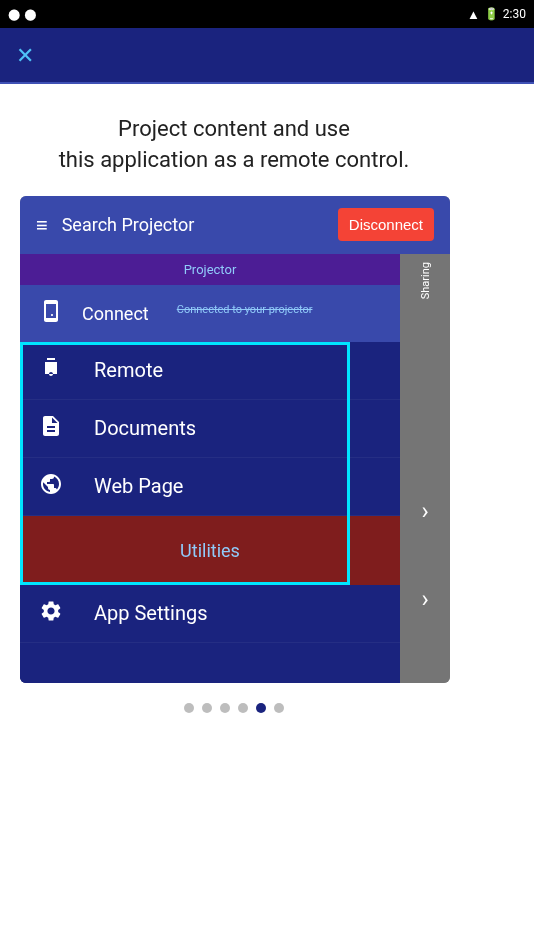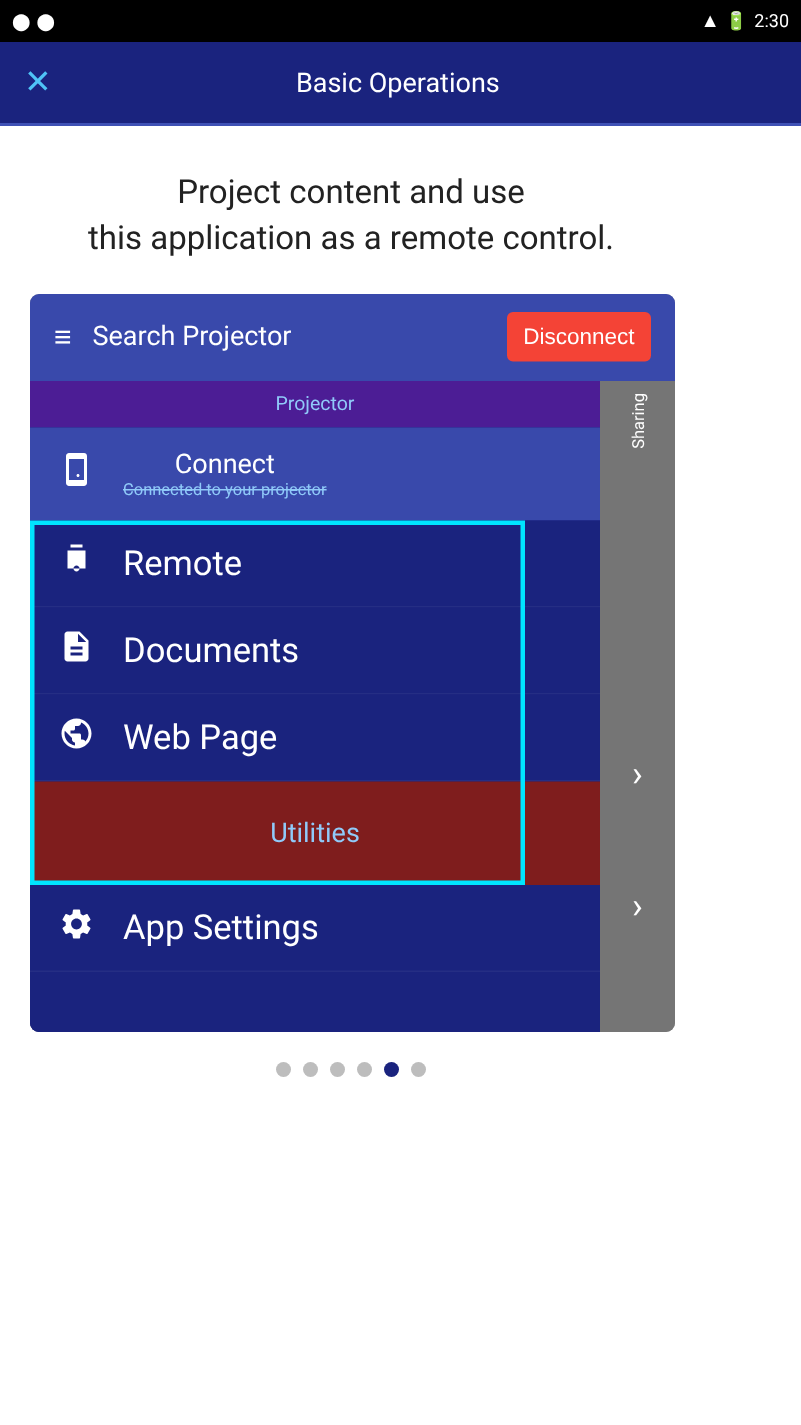--- a/index.html
+++ b/index.html
@@ -137,44 +137,45 @@
       color: #90caf9;
       font-size: 13px;
       background: #4c1d95;
     }
 
     .menu-item {
       display: flex;
       align-items: center;
       padding: 14px 16px;
       color: #ffffff;
-      font-size: 23px;
+      font-size: 20px;
       cursor: pointer;
       background: #1a237e;
-      gap: 16px;
+      gap: 28px;
       border-bottom: 1px solid rgba(255,255,255,0.05);
     }
 
     .menu-item-icon {
       width: 30px;
       text-align: center;
       font-size: 20px;
     }
 
     .connect-item {
       background: #3949ab;
       padding: 14px 16px;
       display: flex;
       align-items: center;
       gap: 16px;
     }
 
     .connect-item-text {
       display: flex;
-      flex-direction: column;
+      flex-direction: row;
+      gap: 28px;
     }
 
     .connect-label {
       color: #ffffff;
       font-size: 18px;
     }
 
     .connect-sub {
       color: #90caf9;
       font-size: 11px;
@@ -241,21 +242,20 @@
   </div>
   <div class="status-bar-right">
     <span style="font-size:13px;">▲</span>
     <span>🔋</span>
     <span>2:30</span>
   </div>
 </div>
 
 <div class="app-bar">
   <span class="app-bar-close">✕</span>
-  <span class="app-bar-title">Basic Operations</span>
 </div>
 
 <div class="main-content">
   <div class="description-text">
     <span>Project content and use</span><br>
     <span>this application as a remote control.</span>
   </div>
 
   <div class="app-mockup">
 

